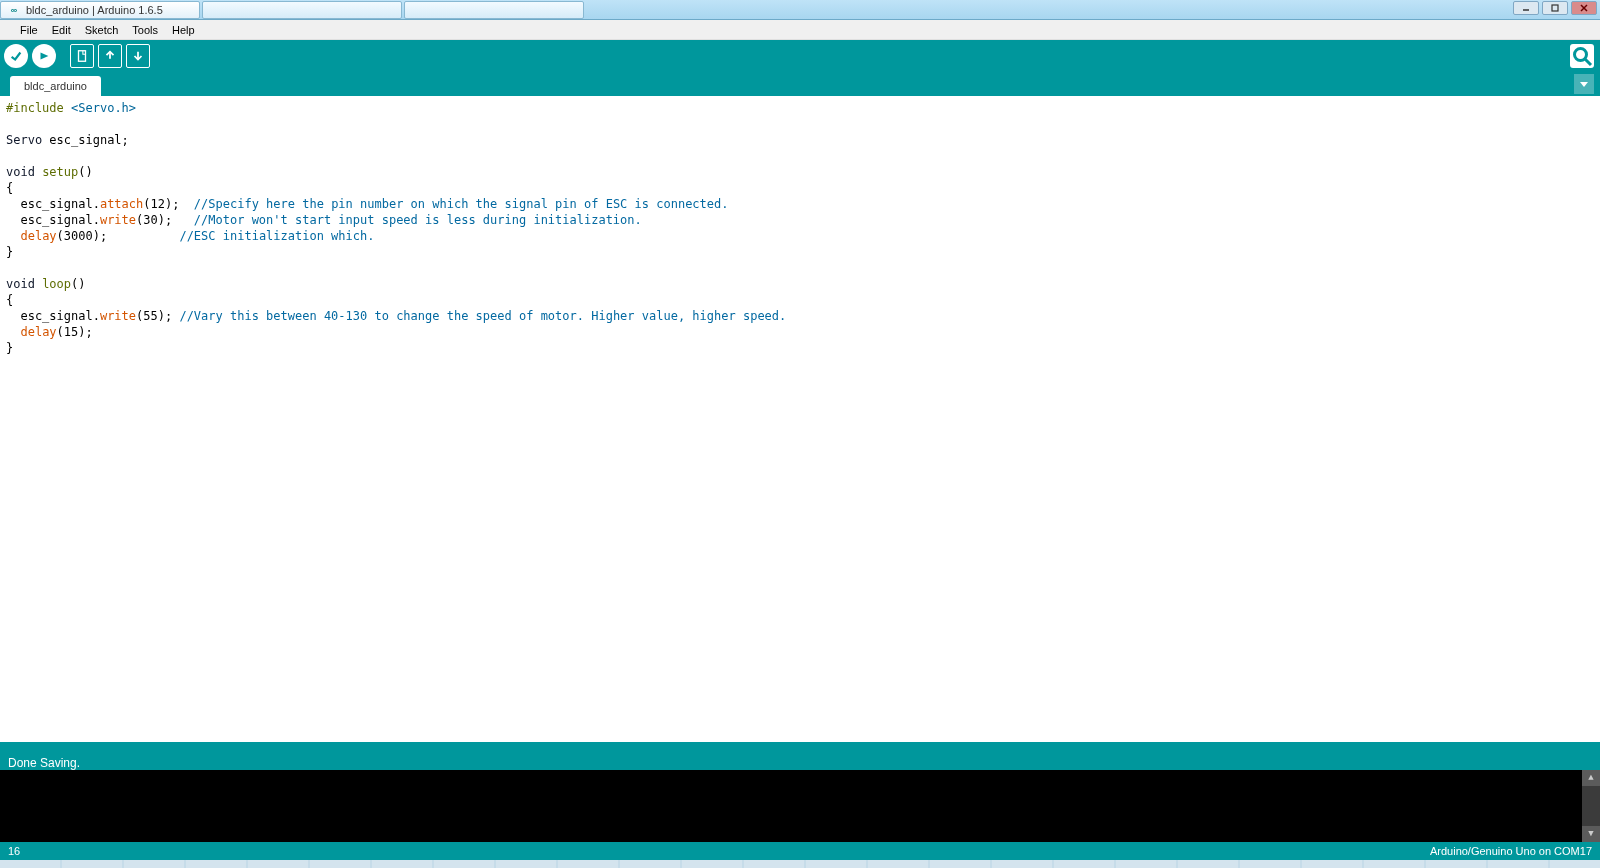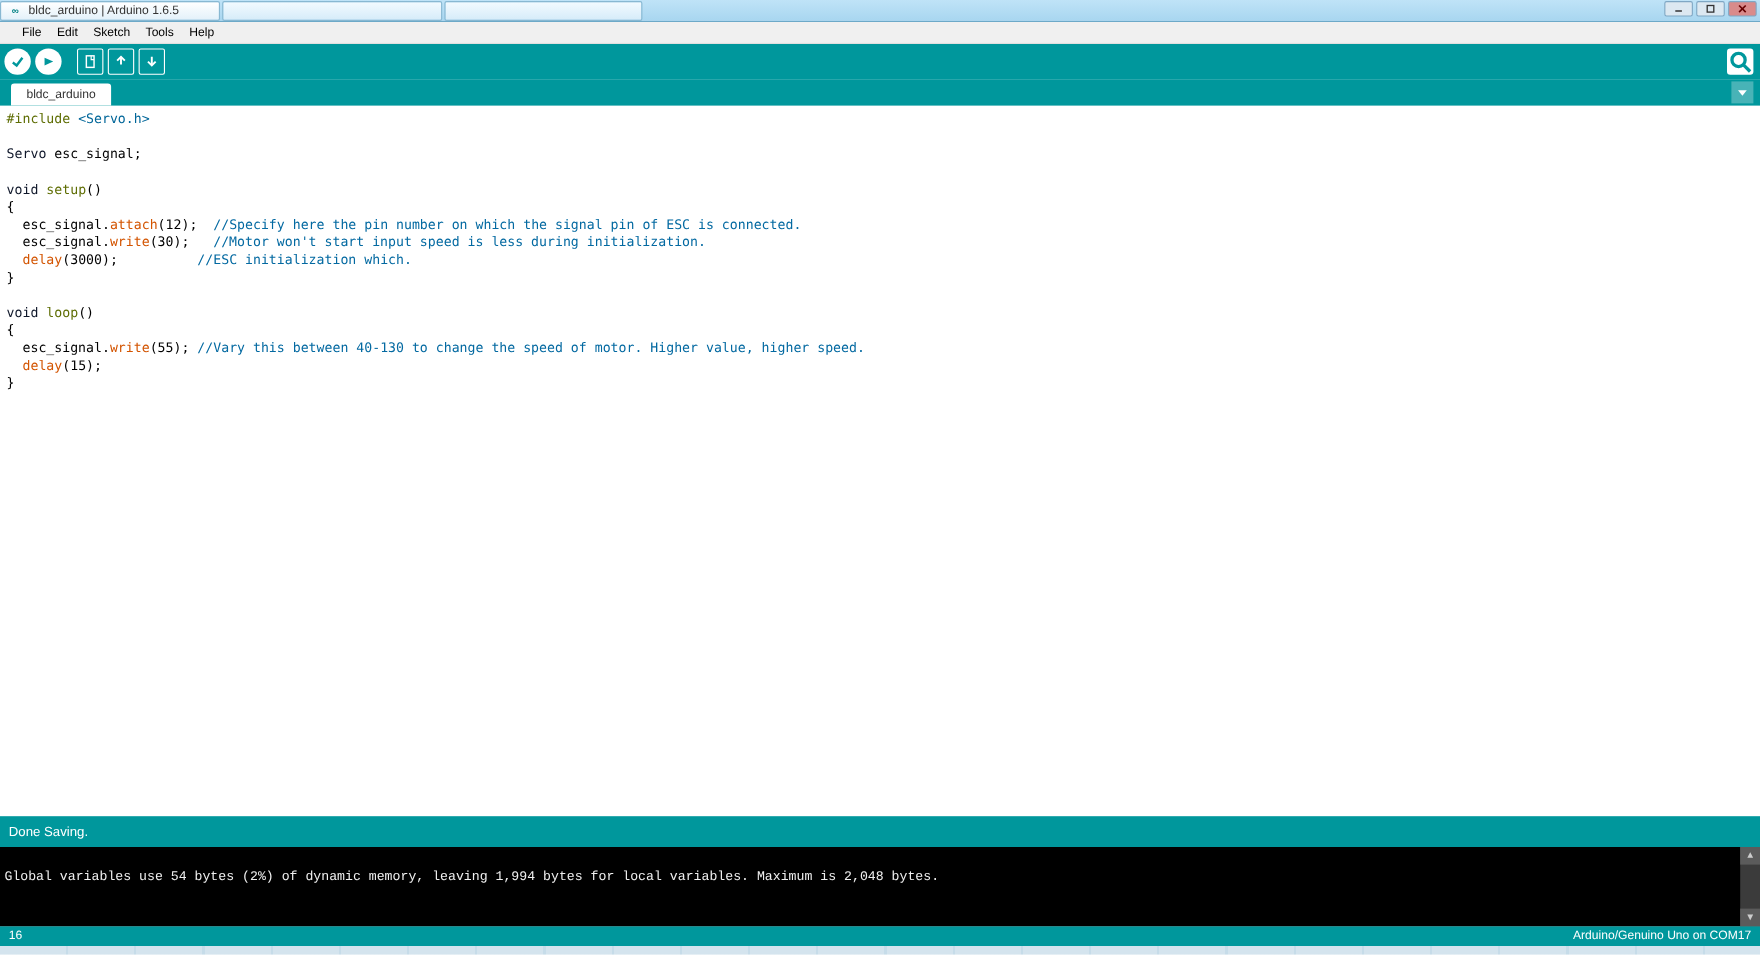--- a/index.html
+++ b/index.html
@@ -90,21 +90,21 @@
   .kw-pre   { color:#5e6d03; }   
   .kw-type  { color:#0f172a; }   
   .kw-func  { color:#d35400; }   
   .kw-func2 { color:#5e6d03; }   
   .str      { color:#006699; }   
   .cmt      { color:#0369a1; }
 
   
   .status {
     height:28px; background:#00979c; color:#fff; font-size:12px;
-    display:flex; align-items:center; padding:0 8px;
+    display:flex; align-items:flex-end; padding:0 8px;
   }
   .console {
     height:72px; background:#000; color:#f0f0f0; padding:6px 4px;
     font-family:"Consolas","Courier New",monospace; font-size:12px;
     overflow:auto; position:relative; white-space:pre-wrap;
   }
   .console-scroll {
     position:absolute; right:0; top:0; width:18px; height:100%;
     background:#3b3b3b; display:flex; flex-direction:column; justify-content:space-between;
   }
@@ -223,21 +223,20 @@
 <span>  esc_signal.</span><span class="kw-func">write</span><span>(55); </span><span class="cmt">//Vary this between 40-130 to change the speed of motor. Higher value, higher speed.</span>
 <span>  </span><span class="kw-func">delay</span><span>(15);</span>
 <span>}</span>
 </div>
 
   <div class="status">
     <span>Done Saving.</span>
   </div>
 
   <div class="console">
-<span>Global variables use 54 bytes (2%) of dynamic memory, leaving 1,994 bytes for local variables. Maximum is 2,048 bytes.</span>
     <div class="console-scroll">
       <div class="scroll-btn">▲</div>
       <div class="scroll-btn">▼</div>
     </div>
   </div>
 
   <div class="footer">
     <span>16</span>
     <span>Arduino/Genuino Uno on COM17</span>
   </div>

